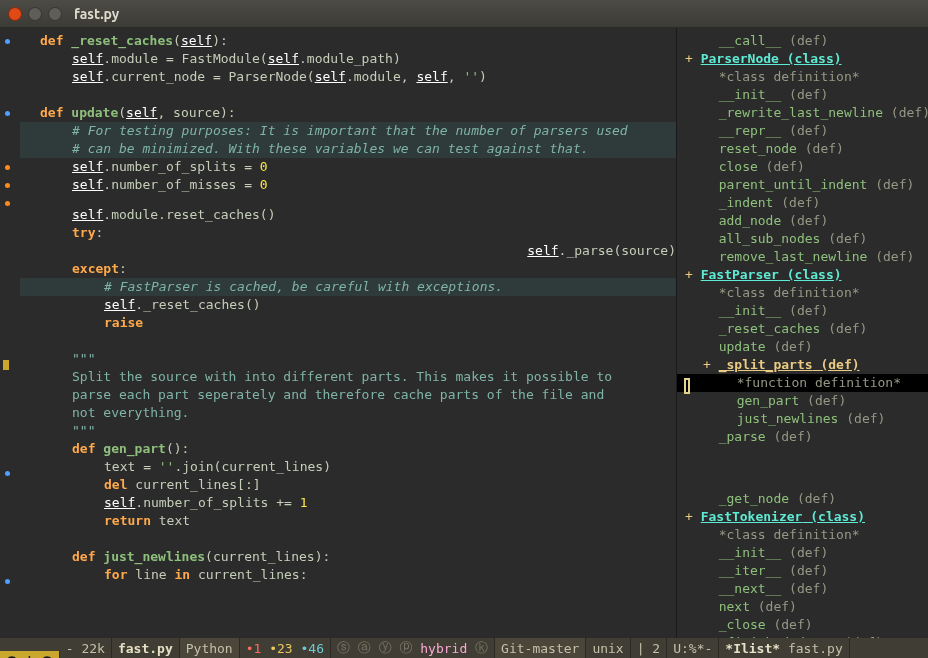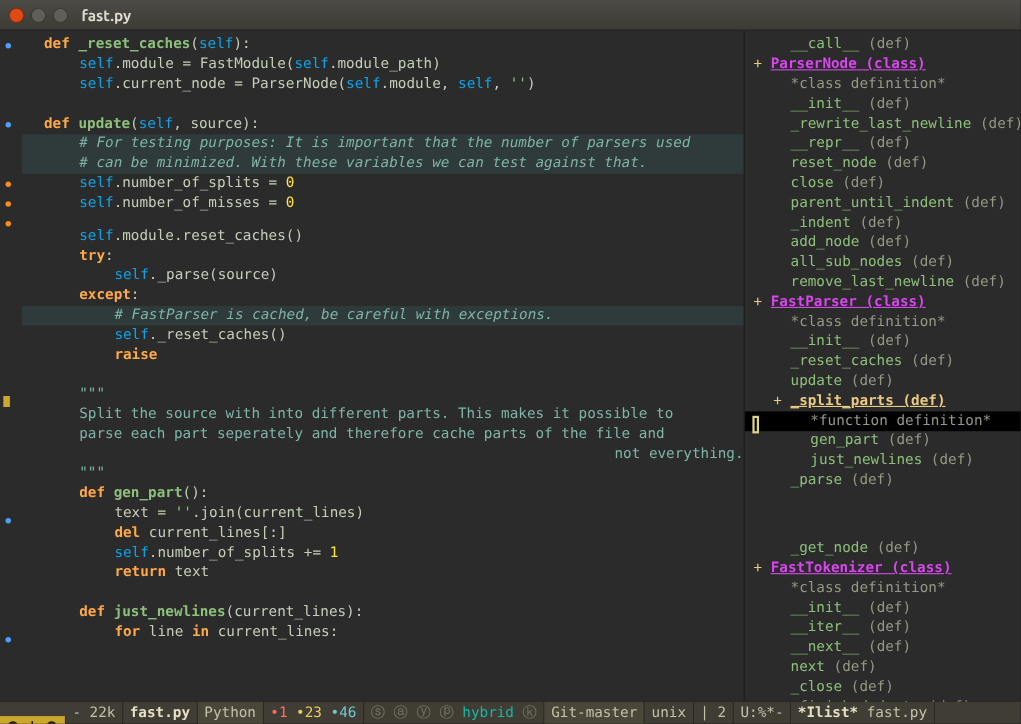--- a/index.html
+++ b/index.html
@@ -50,32 +50,32 @@
 .dot { position: absolute; left: 5px; width: 5px; height: 5px; border-radius: 50%; }
 .dot.blue { background: #4e9fff; }
 .dot.orange { background: #ff8c1a; }
 .code-lines { padding-left: 20px; padding-top: 4px; }
 .line { height: 18px; white-space: pre; line-height: 18px; padding-left: 20px; }
 .line.hl-cur { background: #3a3a3a; }
 .line.hl-cur.sel { box-shadow: inset 4px 0 0 #caa82d; background:#3a3a3a; }
 .line.hl-comment-bg { background: #2f3a3a; }
 .kw { color: #ffa94a; font-weight: bold; }
 .def-name { color: #8ec07c; font-weight: bold; }
-.self { color: #0ea5e9; }
+.self { color: #ffffff; text-decoration: underline; }
 .prop { color: #c5ceb9; }
 .paren { color: #c5ceb9; }
 .num { color: #ffe645; }
 .str { color: #8ec07c; }
 .comment { color: #7fb4a7; font-style: italic; }
 .doc { color: #7fb4a7; }
 
 .outline-lines { padding-top: 4px; }
 .ol-line { height: 18px; line-height: 18px; padding-left: 8px; white-space: pre; color: #8ec07c; }
 .ol-plus { color: #eacb83; }
-.ol-class { color: #d946ef; font-weight: bold; text-decoration: underline; }
+.ol-class { color: #5eead4; font-weight: bold; text-decoration: underline; }
 .ol-meta { color: #959884; }
 .ol-def { color: #8ec07c; }
 .ol-paren { color: #959884; }
 .ol-sel-bg { background: #000000; }
 .ol-sel-text { color: #eacb83; font-weight: bold; text-decoration: underline; }
 .ol-cursor-box { position: absolute; left: 684px; width: 6px; height: 16px; border: 2px solid #e0d48a; top: 378px; }
 
 .statusbar {
   height: 20px;
   background: #403d34;
@@ -85,21 +85,21 @@
   color: #c5c0a8;
 }
 .sb-seg { padding: 0 6px; height: 100%; display: flex; align-items: center; border-right: 1px solid #2b2924; }
 .sb-warn-bg { background: #caa82d; color: #1a1a1a; font-weight: bold; margin-top: 26px; }
 .sb-filename { color: #e6e0c6; font-weight: bold; }
 .sb-python { background: #4a463a; }
 .sb-red { color: #ff6b5e; }
 .sb-yellow { color: #eaca5d; }
 .sb-cyan { color: #6fc8d6; }
 .sb-circ { color: #7a7566; }
-.sb-hybrid { color: #14b8a6; }
+.sb-hybrid { color: #f9a8d4; }
 .sb-git { background: #4a463a; }
 .sb-right { margin-left: 0; }
 .sb-ilist { color: #e6e0c6; font-weight: bold; }
 </style>
 </head>
 <body>
 
 <div class="titlebar">
   <div class="window-controls">
     <div class="wbtn close"></div>
@@ -126,30 +126,30 @@
         <div class="line" style="padding-left: 52px;"><span class="self">self</span><span class="prop">.module = FastModule(</span><span class="self">self</span><span class="prop">.module_path)</span></div>
         <div class="line" style="padding-left: 52px;"><span class="self">self</span><span class="prop">.current_node = ParserNode(</span><span class="self">self</span><span class="prop">.module, </span><span class="self">self</span><span class="prop">, </span><span class="str">''</span><span class="prop">)</span></div>
         <div class="line">&nbsp;</div>
         <div class="line" style="padding-left: 20px;"><span class="kw">def </span><span class="def-name">update</span><span class="paren">(</span><span class="self">self</span><span class="paren">, source):</span></div>
         <div class="line hl-comment-bg" style="padding-left: 52px;"><span class="comment"># For testing purposes: It is important that the number of parsers used</span></div>
         <div class="line hl-comment-bg" style="padding-left: 52px;"><span class="comment"># can be minimized. With these variables we can test against that.</span></div>
         <div class="line" style="padding-left: 52px;"><span class="self">self</span><span class="prop">.number_of_splits = </span><span class="num">0</span></div>
         <div class="line" style="padding-left: 52px;"><span class="self">self</span><span class="prop">.number_of_misses = </span><span class="num">0</span></div>
         <div class="line" style="padding-left: 52px; margin-top: 12px;"><span class="self">self</span><span class="prop">.module.reset_caches()</span></div>
         <div class="line" style="padding-left: 52px;"><span class="kw">try</span><span class="prop">:</span></div>
-        <div class="line" style="padding-left: 84px;"><span class="self">self</span><span class="prop">._parse(source)</span></div>
+        <div class="line" style="padding-left: 84px; text-align: right;"><span class="self">self</span><span class="prop">._parse(source)</span></div>
         <div class="line" style="padding-left: 52px;"><span class="kw">except</span><span class="prop">:</span></div>
         <div class="line hl-comment-bg" style="padding-left: 84px;"><span class="comment"># FastParser is cached, be careful with exceptions.</span></div>
         <div class="line" style="padding-left: 84px;"><span class="self">self</span><span class="prop">._reset_caches()</span></div>
         <div class="line" style="padding-left: 84px;"><span class="kw">raise</span></div>
         <div class="line">&nbsp;</div>
         <div class="line" style="padding-left: 52px;"><span class="doc">"""</span></div>
         <div class="line" style="padding-left: 52px;"><span class="doc">Split the source with into different parts. This makes it possible to</span></div>
         <div class="line" style="padding-left: 52px;"><span class="doc">parse each part seperately and therefore cache parts of the file and</span></div>
-        <div class="line" style="padding-left: 52px; text-align: right;"><span class="doc">not everything.</span></div>
+        <div class="line" style="padding-left: 52px;"><span class="doc">not everything.</span></div>
         <div class="line" style="padding-left: 52px;"><span class="doc">"""</span></div>
         <div class="line" style="padding-left: 52px;"><span class="kw">def </span><span class="def-name">gen_part</span><span class="paren">():</span></div>
         <div class="line" style="padding-left: 84px;"><span class="prop">text = </span><span class="str">''</span><span class="prop">.join(current_lines)</span></div>
         <div class="line" style="padding-left: 84px;"><span class="kw">del</span><span class="prop"> current_lines[:]</span></div>
         <div class="line" style="padding-left: 84px;"><span class="self">self</span><span class="prop">.number_of_splits += </span><span class="num">1</span></div>
         <div class="line" style="padding-left: 84px;"><span class="kw">return</span><span class="prop"> text</span></div>
         <div class="line">&nbsp;</div>
         <div class="line" style="padding-left: 52px;"><span class="kw">def </span><span class="def-name">just_newlines</span><span class="paren">(current_lines):</span></div>
         <div class="line" style="padding-left: 84px;"><span class="kw">for</span><span class="prop"> line </span><span class="kw">in</span><span class="prop"> current_lines:</span></div>
       </div>

